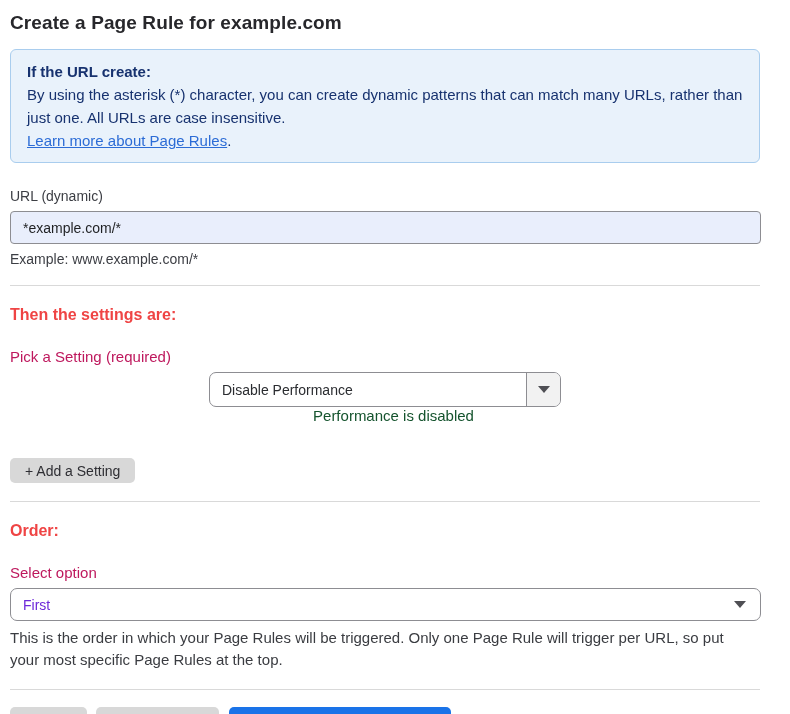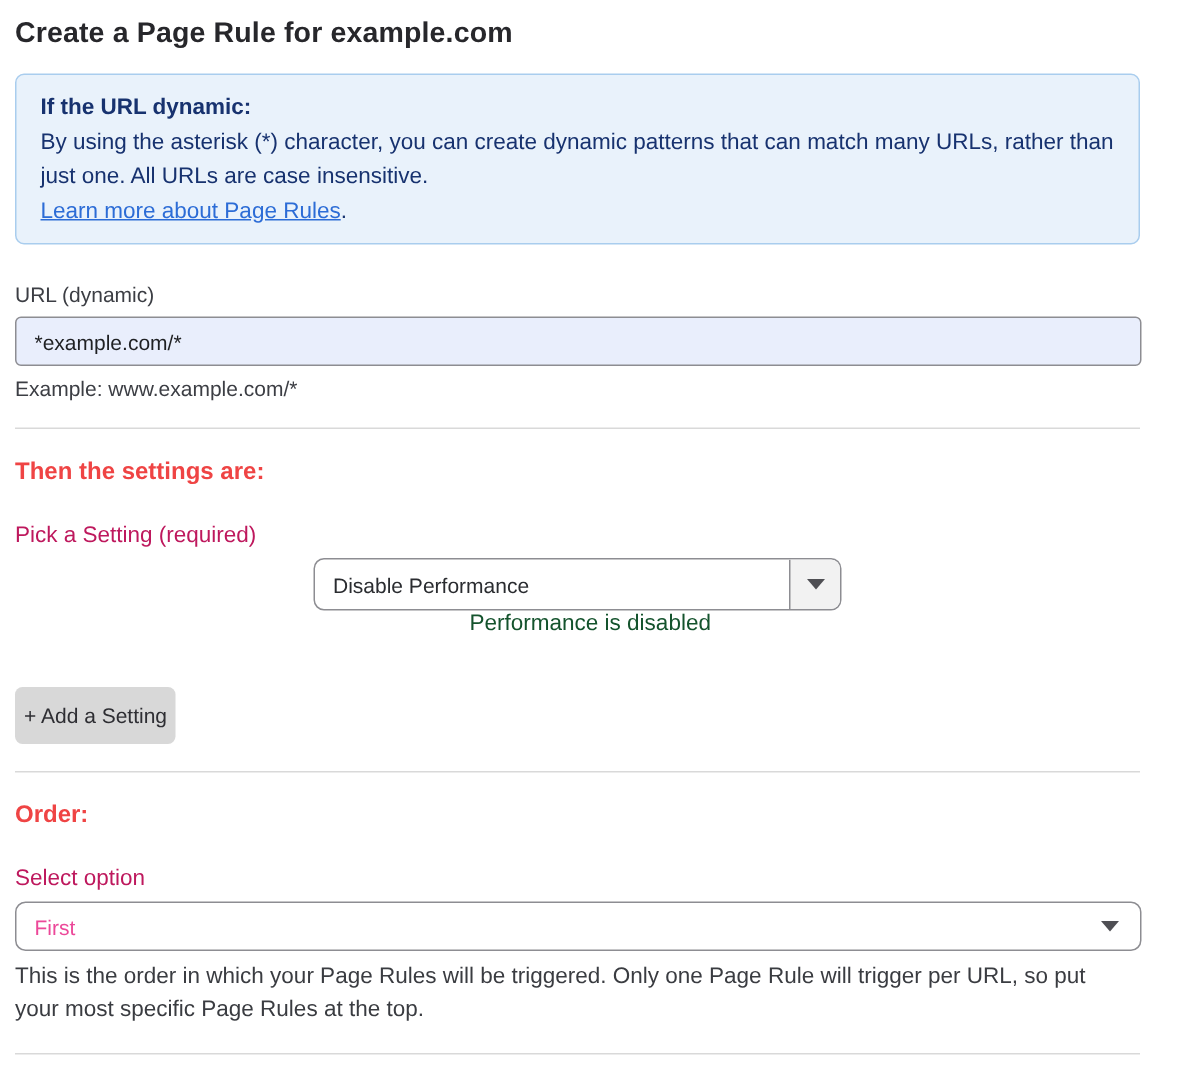--- a/index.html
+++ b/index.html
@@ -137,41 +137,41 @@
     border-radius: 5px;
     font-family: "Liberation Sans", sans-serif;
     cursor: pointer;
   }
   .btn-gray {
     background: #d8d8d8;
     color: #2e2e33;
   }
   .add-setting-btn {
     margin-top: 34px;
-    height: 38px;
-    padding: 0 6px;
+    height: 25px;
+    padding: 0 15px;
     font-size: 14px;
   }
 
   .order-select {
     margin-top: 7px;
     display: flex;
     align-items: center;
     width: 751px;
     height: 33px;
     background: #ffffff;
     border: 1px solid #8d8d92;
     border-radius: 7px;
     padding: 0 14px 0 12px;
     cursor: pointer;
   }
   .order-select .select-value {
     flex: 1;
     font-size: 14px;
-    color: #ec4899;
+    color: #6d28d9;
   }
 
   .help-text {
     margin-top: 6px;
     width: 745px;
     font-size: 15px;
     line-height: 22px;
     color: #3a3c41;
   }
 
@@ -191,21 +191,21 @@
   }
 </style>
 </head>
 <body>
 
 <div class="page">
 
   <h1 class="page-title">Create a Page Rule for example.com</h1>
 
   <div class="info-box">
-    <div class="info-heading">If the URL dynamic:</div>
+    <div class="info-heading">If the URL create:</div>
     <div class="info-body">By using the asterisk (*) character, you can create dynamic patterns that can match many URLs, rather than just one. All URLs are case insensitive.</div>
     <div class="info-link-line"><a class="info-link">Learn more about Page Rules</a><span>.</span></div>
   </div>
 
   <div class="field-label">URL (dynamic)</div>
 
   <input class="url-input" type="text" value="*example.com/*" style="">
 
   <div class="example-text">Example: www.example.com/*</div>
 

